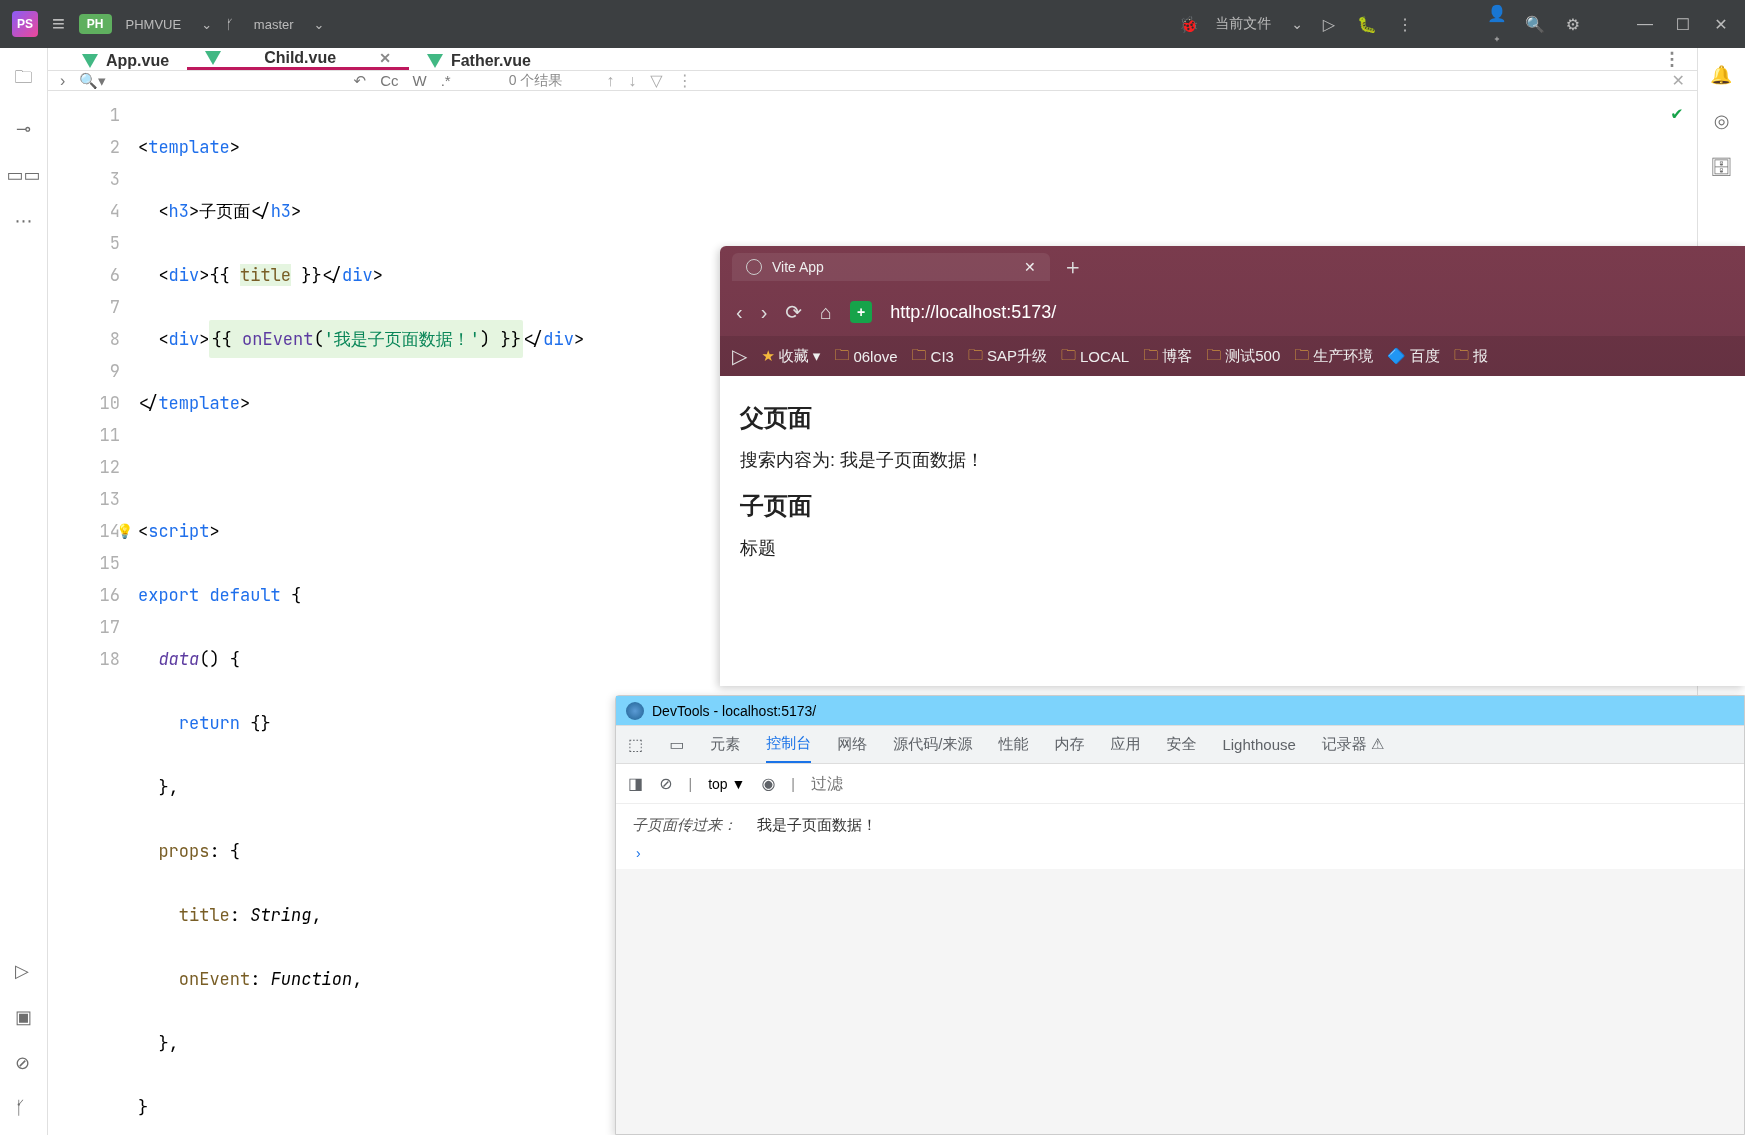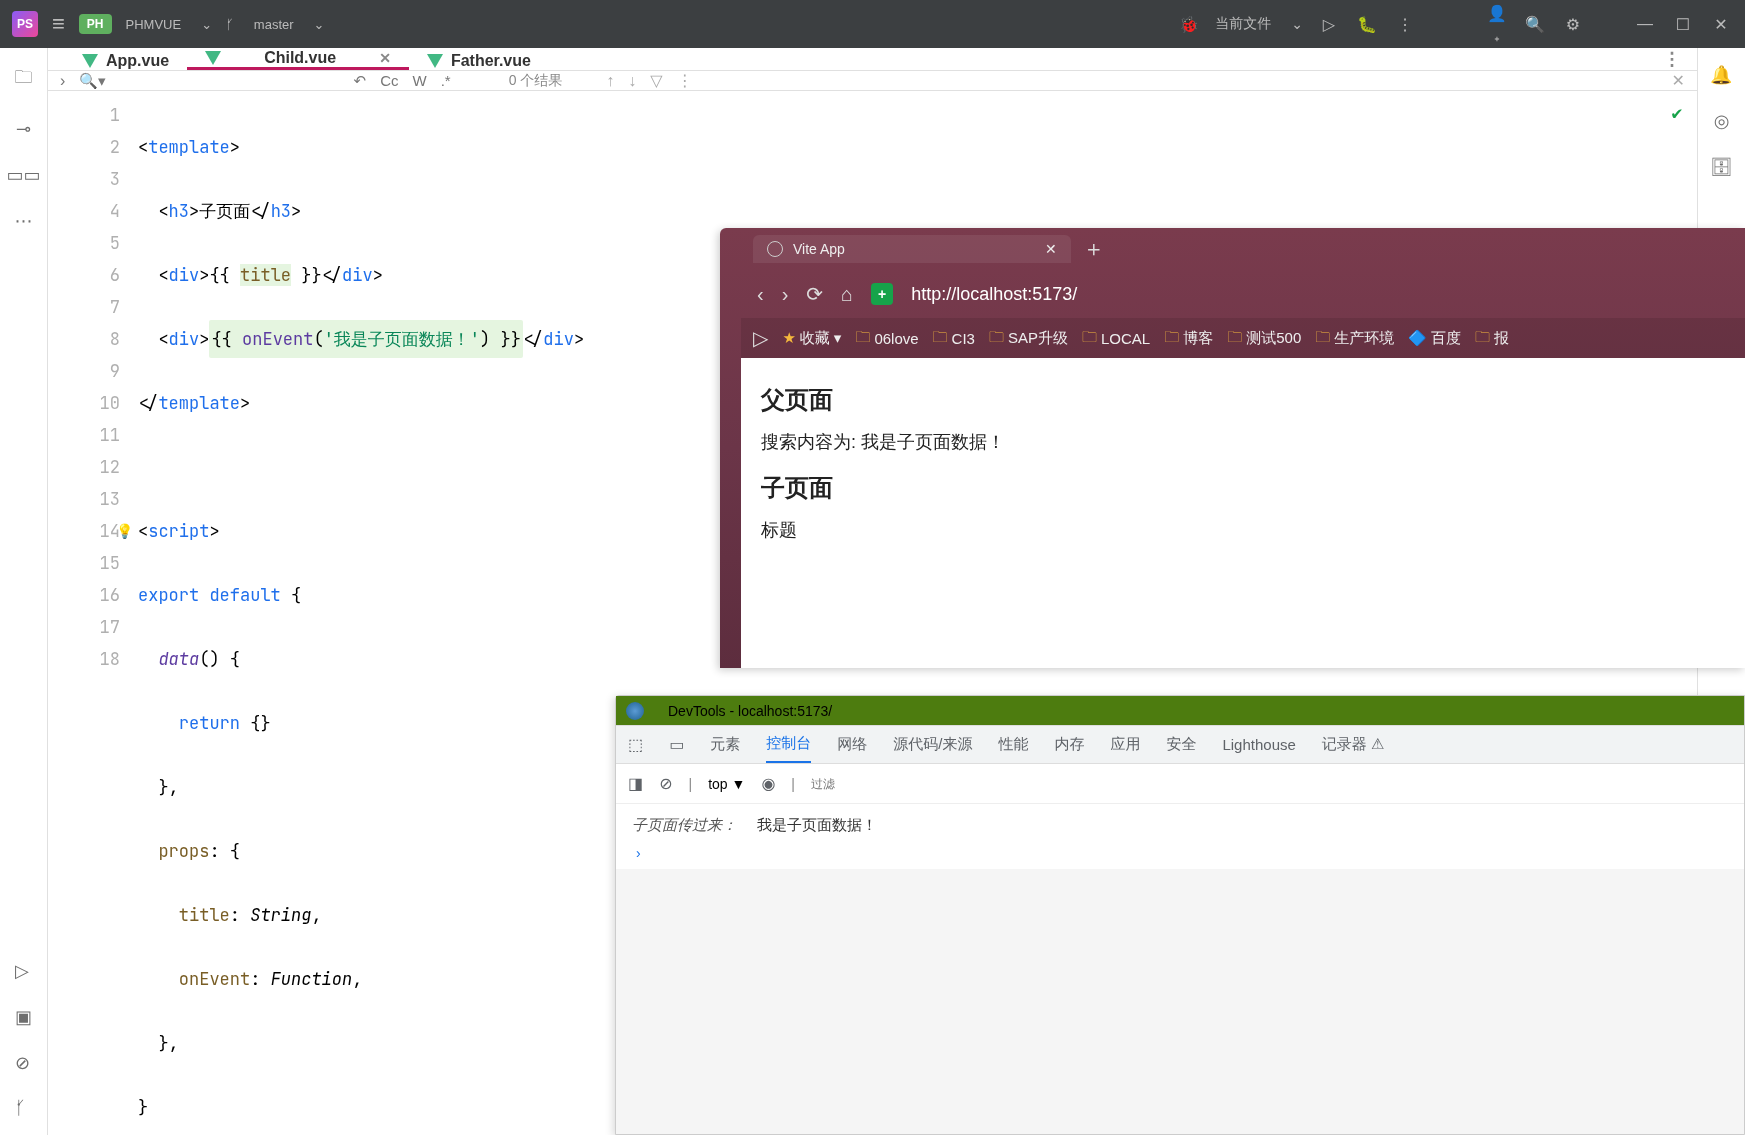--- a/index.html
+++ b/index.html
@@ -133,29 +133,28 @@
 
 .right-rail {
   width: 48px; background:#fff; border-left:1px solid #e0e0e0;
   display:flex; flex-direction:column; align-items:center; padding-top:16px; gap:24px;
 }
 .right-rail .ricon { font-size:18px; color:#6e6e6e; cursor:pointer; }
 
 
 .browser {
   position: absolute;
-  left: 720px; top: 228px;
+  left: 720px; top: 246px;
   width: 1025px; height: 440px;
   background: linear-gradient(180deg, #7a3b4d 0%, #6b3548 50%, #5d2d3e 100%);
   border-radius: 6px 0 0 0;
   overflow: hidden;
   box-shadow: -2px 2px 8px rgba(0,0,0,0.2);
   color: #eee;
   font-size: 14px;
-  padding-left: 21px;
 }
 .browser .tabrow { height: 42px; display:flex; align-items:center; padding:0 12px; gap:12px;}
 .browser .btab { display:flex; align-items:center; gap:10px; background:rgba(255,255,255,0.08); padding:6px 14px; border-radius:6px 6px 0 0;}
 .browser .globe { width:16px;height:16px;border:1.5px solid #ccc;border-radius:50%; }
 .browser .plus { font-size:22px; color:#ddd; cursor:pointer;}
 .browser .navrow { height:48px; display:flex; align-items:center; padding:0 16px; gap:18px; }
 .browser .nbtn { font-size:20px; color:#ddd; cursor:pointer; }
 .browser .url-badge { background:#16a34a; color:#fff; width:22px; height:22px; border-radius:4px; display:flex;align-items:center;justify-content:center; font-weight:bold;}
 .browser .url { font-size:18px; color:#fff; }
 .browser .bmrow { height:40px; background:rgba(0,0,0,0.1); display:flex; align-items:center; padding:0 12px; gap:14px; overflow:hidden;}
@@ -173,32 +172,32 @@
 .devtools {
   position:absolute;
   left:615px; top:695px;
   width:1130px; height:440px;
   background:#f5f5f5;
   border:1px solid #ccc;
   border-radius:4px 0 0 0;
   box-shadow:-2px 2px 8px rgba(0,0,0,0.15);
   font-size:14px;
 }
-.devtools .dt-title { height:30px; display:flex; align-items:center; padding:0 10px; gap:24px; background:#4d7c0f; border-bottom:1px solid #ddd;}
+.devtools .dt-title { height:30px; display:flex; align-items:center; padding:0 10px; gap:8px; background:#7dd3fc; border-bottom:1px solid #ddd;}
 .devtools .dt-title .ie { width:18px;height:18px;background:radial-gradient(circle,#5b9bd5,#1e6091);border-radius:50%;}
 .devtools .dt-tabs { height:38px; display:flex; align-items:center; padding:0 12px; gap:26px; background:#f1f3f4; border-bottom:1px solid #ddd;}
 .devtools .dt-tab { cursor:pointer; color:#5f6368; font-size:15px; padding:8px 0;}
 .devtools .dt-tab.active { color:#1a73e8; border-bottom:2px solid #1a73e8;}
 .devtools .dt-icon { font-size:16px; color:#5f6368; cursor:pointer;}
 .devtools .dt-toolbar { height:40px; display:flex; align-items:center; padding:0 12px; gap:16px; background:#fff; border-bottom:1px solid #eee;}
 .devtools .dt-console { background:#fff; padding:8px 16px;}
 .devtools .dt-log { display:flex; gap:20px; font-family:Consolas,monospace; font-size:15px; color:#333; padding:4px 0;}
 .devtools .dt-log .lbl { font-style:italic; color:#555;}
 .devtools .dt-prompt { color:#1a73e8; padding:6px 0 0 4px;}
-.devtools input.filter { border:none; outline:none; font-size:12px; background:transparent; color:#888;}
+.devtools input.filter { border:none; outline:none; font-size:16px; background:transparent; color:#888;}
 </style>
 </head>
 <body>
 
 <div class="titlebar">
   <div class="app-icon">PS</div>
   <span class="hamburger">≡</span>
   <span class="proj-badge">PH</span>
   <span class="dd">
       <span>PHMVUE</span> 

